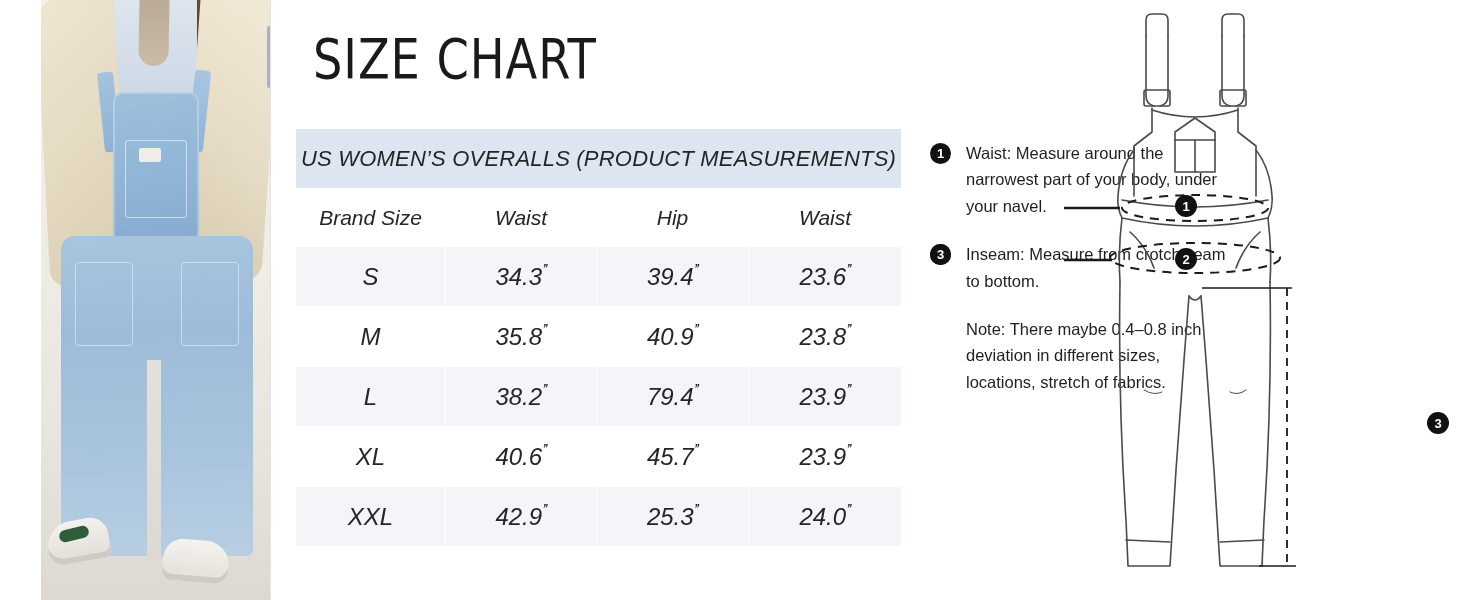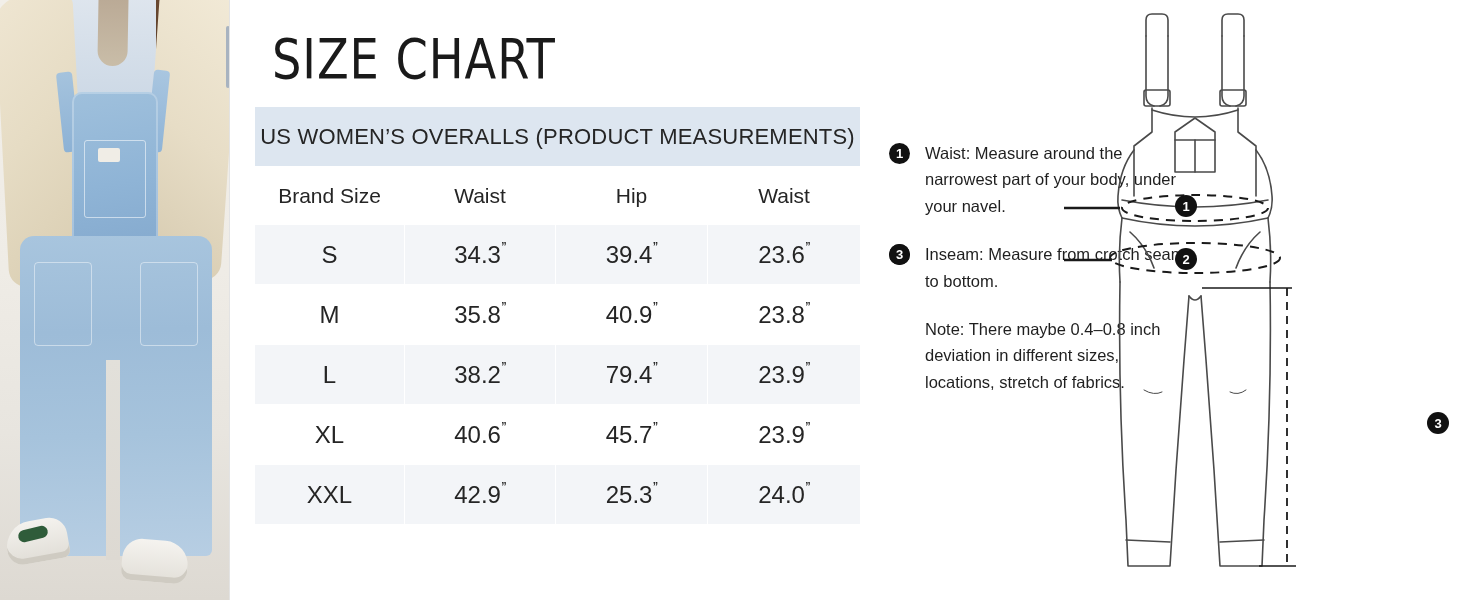--- a/index.html
+++ b/index.html
@@ -7,20 +7,21 @@
     width: 1464px; height: 600px;
     font-family: "Liberation Sans", sans-serif;
     background: #ffffff;
     overflow: hidden;
   }
   .page {
     position: relative;
     width: 1464px; height: 600px;
     display: flex;
     background: #ffffff;
+    padding-left: 41px;
   }
 
   
   .photo-panel {
     position: relative;
     width: 230px; height: 600px;
     flex: 0 0 230px;
     overflow: hidden;
     background: #cfd8e3;
   }
@@ -145,22 +146,23 @@
     letter-spacing: 1px;
     font-weight: 400;
     color: #1a1a1a;
     font-family: "DejaVu Sans Condensed","Liberation Sans", sans-serif;
     transform: scaleX(0.92);
     transform-origin: left top;
   }
 
   
   .table-wrap {
-    position:absolute; left: 24px; top: 106px;
+    position:absolute; left: 24px; top: 128px;
     width: 606px;
+    font-style: italic;
   }
   table.size-table {
     border-collapse: collapse;
     width: 606px;
     table-layout: fixed;
   }
   table.size-table td, table.size-table th {
     border: 1px solid #ffffff;
     text-align: center;
     font-weight: 400;

